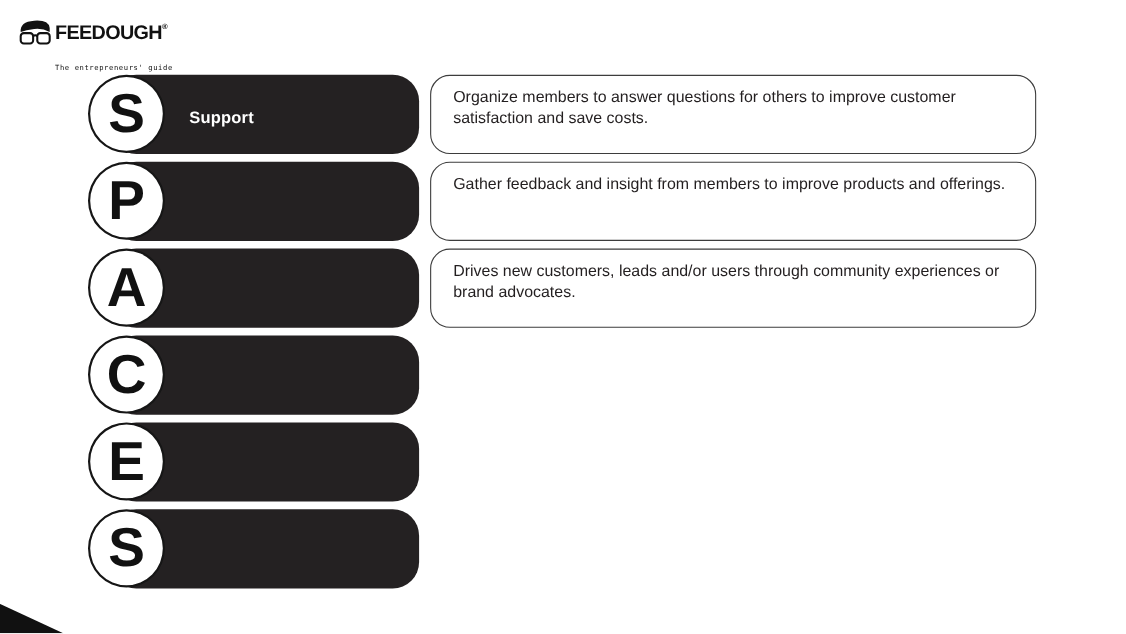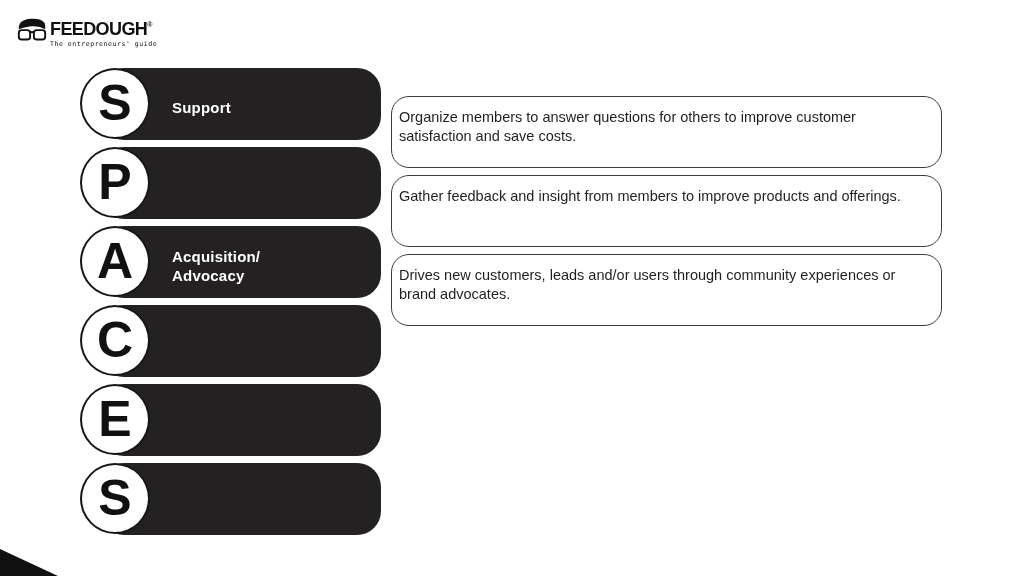--- a/index.html
+++ b/index.html
@@ -33,21 +33,21 @@
     font-size: 7px;
     font-weight: bold;
     margin-top: 1px;
     color: #111;
   }
   .logo-tagline {
     font-family: "DejaVu Sans Mono", monospace;
     font-size: 6.5px;
     letter-spacing: 0.55px;
     color: #111;
-    margin-top: 2px;
+    margin-top: 20px;
     white-space: nowrap;
   }
 
   
   .rows {
     position: absolute;
     top: 68px; left: 0; right: 0;
   }
   .row {
     position: relative;
@@ -94,25 +94,24 @@
     white-space: pre-line;
     letter-spacing: 0.2px;
   }
   .desc-box {
     position: absolute;
     left: 391px; top: 0;
     width: 551px; height: 72px;
     background: #ffffff;
     border: 1.5px solid #3d3d3d;
     border-radius: 18px;
-    padding: 11px 26px 0 7px;
+    padding: 11px 26px 0 20px;
     font-size: 14.5px;
     line-height: 1.32;
     color: #231f20;
-    margin-top: 28px;
   }
 
   
   .corner-triangle {
     position: absolute;
     left: 0; bottom: 0;
     width: 58px; height: 27px;
     background: #111111;
     clip-path: polygon(0 0, 0 100%, 100% 100%);
   }
@@ -157,22 +156,20 @@
       <span class="circle-letter">P</span>
     </div>
     <div class="desc-box">Gather feedback and insight from members to improve products and offerings.</div>
   </div>
 
   <div class="row">
     <div class="pill"></div>
     <div class="circle">
       <span class="circle-letter">A</span>
     </div>
-    <div class="pill-label">Acquisition/
-Advocacy</div>
     <div class="desc-box">Drives new customers, leads and/or users through community experiences or brand advocates.</div>
   </div>
 
   <div class="row">
     <div class="pill"></div>
     <div class="circle">
       <span class="circle-letter">C</span>
     </div>
   </div>
 

